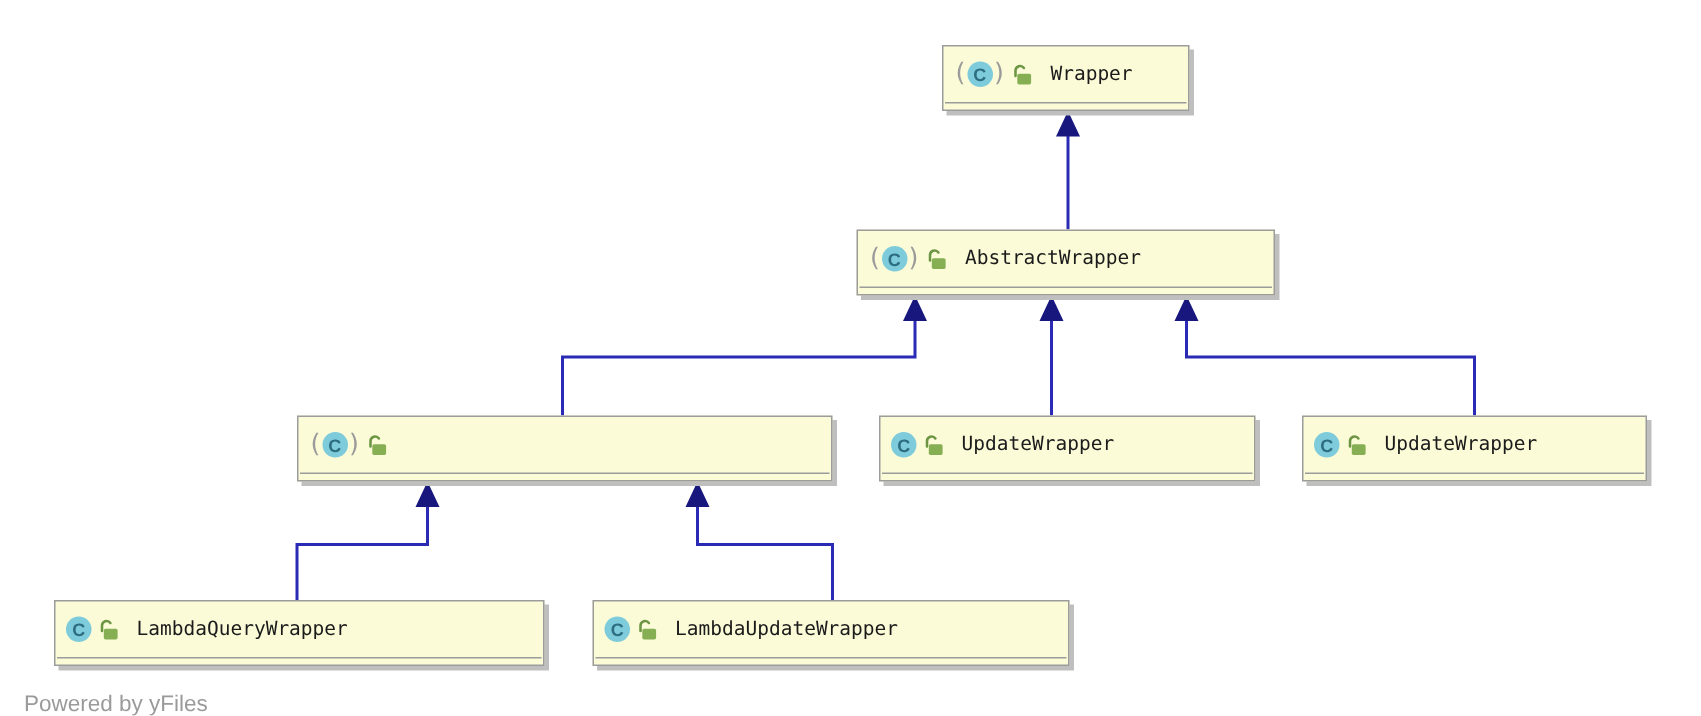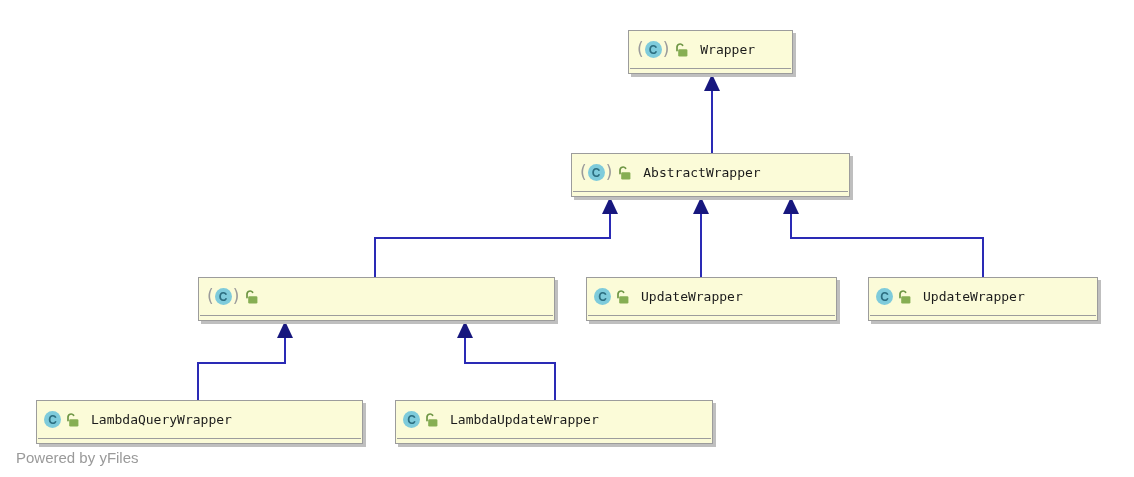--- a/index.html
+++ b/index.html
@@ -50,21 +50,21 @@
   }
   .circle{
     width:17px;height:17px;border-radius:50%;flex:none;
     background:var(--class-icon-fill);
     display:inline-flex;align-items:center;justify-content:center;
     font-family:"Liberation Sans",sans-serif;font-size:12px;font-weight:bold;
     color:var(--class-icon-letter);
   }
   .lock-icon{flex:none;margin-left:4px;}
   .watermark{
-    position:absolute;left:16px;top:449px;
+    position:absolute;left:16px;top:461px;
     font-family:"Liberation Sans",sans-serif;font-size:15px;
     color:var(--watermark-color);
   }
 </style>
 </head>
 <body>
 
 <div class="canvas">
 
   <svg class="edges" viewBox="0 0 1134 477" xmlns="http://www.w3.org/2000/svg">

